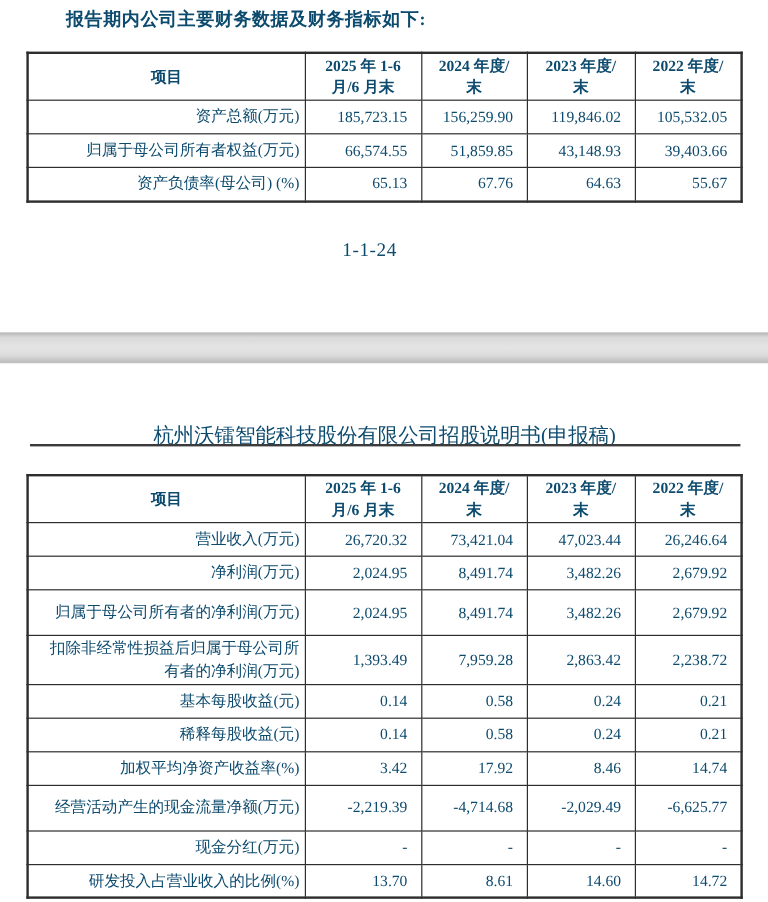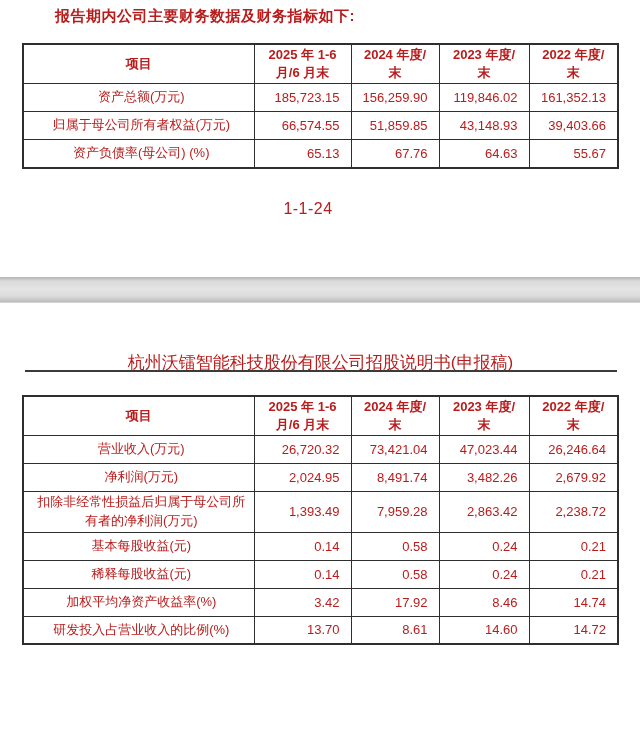--- a/index.html
+++ b/index.html
@@ -1,27 +1,27 @@
 <!DOCTYPE html>
 <html><head>
 <meta charset="utf-8">
 <style>
   html,body{margin:0;padding:0;background:#ffffff;}
   .page{
     position:relative;width:640px;height:752px;background:#ffffff;overflow:hidden;
-    font-family:Liberation Sans, sans-serif;color:#b91c1c;
+    font-family:Liberation Serif, serif;color:#0c4a6e;
   }
   .intro{position:absolute;left:55px;top:7px;font-size:15px;font-weight:bold;letter-spacing:.5px;}
   .fin-table{position:absolute;border-collapse:collapse;width:595px;table-layout:fixed;
     border:2px solid #2e2e2e;}
   #table1{left:22px;top:43px;}
   #table2{left:22px;top:395px;}
   .fin-table th,.fin-table td{border:1px solid #2e2e2e;font-size:13px;overflow:hidden;}
   .fin-table th{font-weight:bold;text-align:center;white-space:pre-line;height:36px;line-height:1.35;padding:1px 2px;}
-  .fin-table td.lbl{text-align:center;padding:1px 4px 1px 9px;line-height:1.45;}
+  .fin-table td.lbl{text-align:right;padding:1px 4px 1px 9px;line-height:1.45;}
   .fin-table td.num{text-align:right;padding:1px 11px 1px 0;}
   .fin-table tbody tr{height:28px;}
   .fin-table tbody tr.tall{height:38px;}
   .pagenum{position:absolute;top:200px;left:0;width:616px;text-align:center;font-size:16px;letter-spacing:.5px;}
   .divider{position:absolute;top:277px;left:0;width:640px;height:26px;
     background:linear-gradient(180deg,#b3b3b3 0,#d9d9d9 4px,#e4e4e4 12px,#dcdcdc 19px,#bcbcbc 25px,#e9e9e9 26px);}
   .p2head{position:absolute;left:25px;top:351px;width:591px;display:flex;justify-content:center;font-size:17px;}
   .p2rule{position:absolute;left:25px;top:370px;width:592px;height:2px;background:#3b3b3b;}
 </style>
 </head>
@@ -51,21 +51,21 @@
         <th>2022 年度/
 末</th>
       </tr>
     </thead>
     <tbody id="table1-body">
         <tr>
           <td class="lbl">资产总额(万元)</td>
           <td class="num">185,723.15</td>
           <td class="num">156,259.90</td>
           <td class="num">119,846.02</td>
-          <td class="num">161,352.13</td>
+          <td class="num">105,532.05</td>
         </tr>
         <tr>
           <td class="lbl">归属于母公司所有者权益(万元)</td>
           <td class="num">66,574.55</td>
           <td class="num">51,859.85</td>
           <td class="num">43,148.93</td>
           <td class="num">39,403.66</td>
         </tr>
         <tr>
           <td class="lbl">资产负债率(母公司) (%)</td>
@@ -117,20 +117,27 @@
           <td class="num">26,246.64</td>
         </tr>
         <tr>
           <td class="lbl">净利润(万元)</td>
           <td class="num">2,024.95</td>
           <td class="num">8,491.74</td>
           <td class="num">3,482.26</td>
           <td class="num">2,679.92</td>
         </tr>
         <tr class="tall">
+          <td class="lbl">归属于母公司所有者的净利润(万元)</td>
+          <td class="num">2,024.95</td>
+          <td class="num">8,491.74</td>
+          <td class="num">3,482.26</td>
+          <td class="num">2,679.92</td>
+        </tr>
+        <tr class="tall">
           <td class="lbl">扣除非经常性损益后归属于母公司所有者的净利润(万元)</td>
           <td class="num">1,393.49</td>
           <td class="num">7,959.28</td>
           <td class="num">2,863.42</td>
           <td class="num">2,238.72</td>
         </tr>
         <tr>
           <td class="lbl">基本每股收益(元)</td>
           <td class="num">0.14</td>
           <td class="num">0.58</td>
@@ -144,20 +151,34 @@
           <td class="num">0.24</td>
           <td class="num">0.21</td>
         </tr>
         <tr>
           <td class="lbl">加权平均净资产收益率(%)</td>
           <td class="num">3.42</td>
           <td class="num">17.92</td>
           <td class="num">8.46</td>
           <td class="num">14.74</td>
         </tr>
+        <tr class="tall">
+          <td class="lbl">经营活动产生的现金流量净额(万元)</td>
+          <td class="num">-2,219.39</td>
+          <td class="num">-4,714.68</td>
+          <td class="num">-2,029.49</td>
+          <td class="num">-6,625.77</td>
+        </tr>
+        <tr>
+          <td class="lbl">现金分红(万元)</td>
+          <td class="num">-</td>
+          <td class="num">-</td>
+          <td class="num">-</td>
+          <td class="num">-</td>
+        </tr>
         <tr>
           <td class="lbl">研发投入占营业收入的比例(%)</td>
           <td class="num">13.70</td>
           <td class="num">8.61</td>
           <td class="num">14.60</td>
           <td class="num">14.72</td>
         </tr>
       </tbody>
   </table>
 

